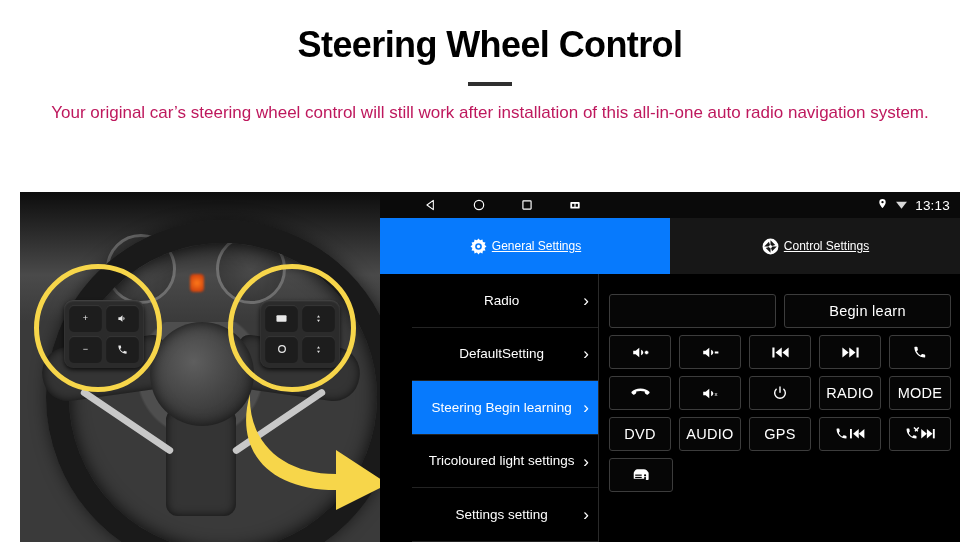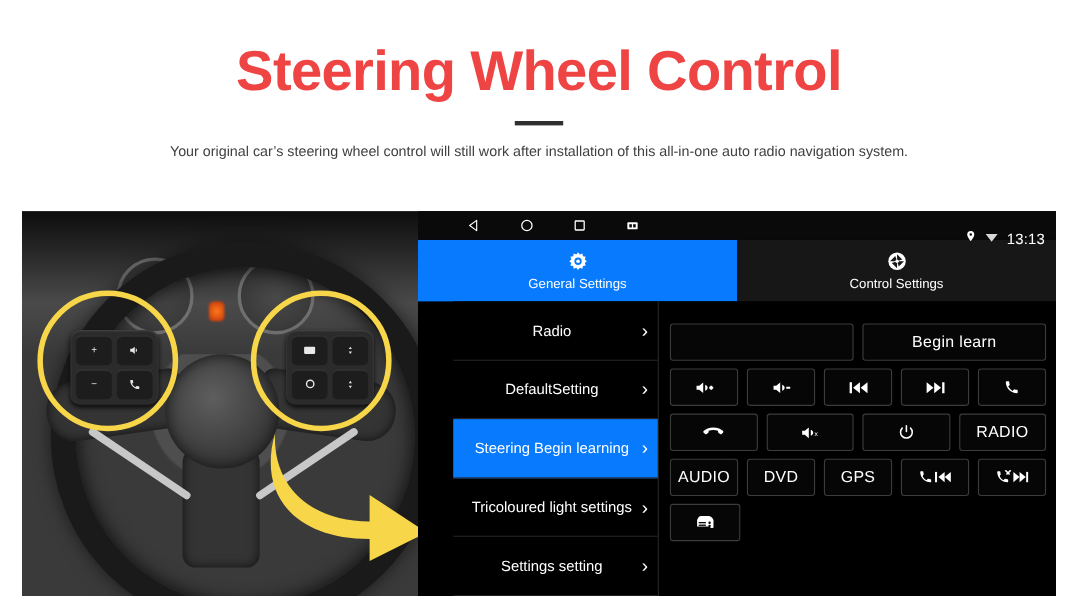--- a/index.html
+++ b/index.html
@@ -6,27 +6,27 @@
   body{
     width:980px;height:542px;overflow:hidden;background:#ffffff;
     font-family:"Liberation Sans",sans-serif;
     -webkit-font-smoothing:antialiased;
   }
   .page{position:relative;width:980px;height:542px;}
 
   
   .header{padding-top:26px;text-align:center;}
   .title{
-    font-size:51px;font-weight:bold;color:#ef4444;letter-spacing:-0.6px;
-    line-height:1.05;margin:12px;
+    font-size:36px;font-weight:bold;color:#000000;letter-spacing:-0.6px;
+    line-height:1.05;margin:0;
   }
   .rule{width:44px;height:4px;background:#2f2f2f;margin:18px auto 0 auto;}
   .subtitle{
     margin:14px auto 0 auto;width:905px;
-    font-size:13px;color:#404040;line-height:1.5;text-align:center;
+    font-size:17px;color:#be185d;line-height:1.5;text-align:center;
   }
 
   
   .media{
     position:absolute;left:20px;top:192px;width:940px;height:350px;
     display:flex;background:#000;overflow:hidden;
   }
 
   
   .photo{
@@ -97,29 +97,29 @@
   
   .device{width:580px;height:350px;background:#000;position:relative;display:flex;flex-direction:column;}
 
   .statusbar{
     height:26px;background:#0a0a0a;display:flex;align-items:center;
     position:relative;flex:0 0 26px;
   }
   .navgroup{display:flex;align-items:center;gap:34px;margin-left:44px;}
   .nav-ic{width:14px;height:14px;display:block;}
   .status-right{
-    position:absolute;right:10px;top:12px;height:26px;
+    position:absolute;right:10px;top:0;height:26px;
     display:flex;align-items:center;gap:7px;
   }
   .clock{color:#fff;font-size:13.5px;letter-spacing:.2px;}
 
   .tabs{display:flex;height:56px;flex:0 0 56px;}
   .tab{
-    flex:1;display:flex;flex-direction:column;align-items:center;justify-content:center;
-    gap:4px;color:#fff;cursor:pointer;
+    flex:1;display:flex;flex-direction:row;align-items:center;justify-content:center;
+    gap:4px;color:#fff;cursor:pointer;text-decoration:underline;
   }
   .tab.active{background:#077afd;}
   .tab.inactive{background:#171717;}
   .tab-label{font-size:12px;}
   .tab-ic{width:19px;height:19px;display:block;}
 
   .body{display:flex;flex:1;min-height:0;margin-left:32px;}
 
   .sidebar{
     width:186px;background:#000;flex:0 0 186px;
@@ -393,28 +393,31 @@
               <span class="ic">
                 <svg width="16" height="16" viewBox="0 0 24 24" fill="none" stroke="#fff" stroke-width="2.1" stroke-linecap="round">
                     <path d="M12 3v8"></path>
                     <path d="M6.3 6.3a8 8 0 1 0 11.4 0"></path>
                   </svg>
               </span>
             </div>
             <div class="pcell">
               <span class="txt">RADIO</span>
             </div>
+            <div class="pcell">
+              <span class="txt">MODE</span>
+            </div>
           </div>
 
           <div class="prow">
             <div class="pcell">
+              <span class="txt">DVD</span>
+            </div>
+            <div class="pcell">
               <span class="txt">AUDIO</span>
-            </div>
-            <div class="pcell">
-              <span class="txt">DVD</span>
             </div>
             <div class="pcell">
               <span class="txt">GPS</span>
             </div>
             <div class="pcell">
               <span class="ic">
                 <svg width="30" height="14" viewBox="0 0 48 22" fill="#fff">
                     <path d="M6.4 10.2a13.4 13.4 0 0 0 5 5l1.9-1.9c.3-.3.7-.3 1-.2 1 .3 2.1.5 3.2.5.5 0 .9.4.9.9v2.7c0 .5-.4.9-.9.9C9.2 18.1 2.5 11.4 2.5 3.1c0-.5.4-.9.9-.9h2.8c.5 0 .9.4.9.9 0 1.1.2 2.2.5 3.2.1.3 0 .7-.2 1l-1 1z"></path>
                     <rect x="24" y="3" width="3" height="15"></rect>
                     <path d="M38 3v15l-9-7.5z"></path>

